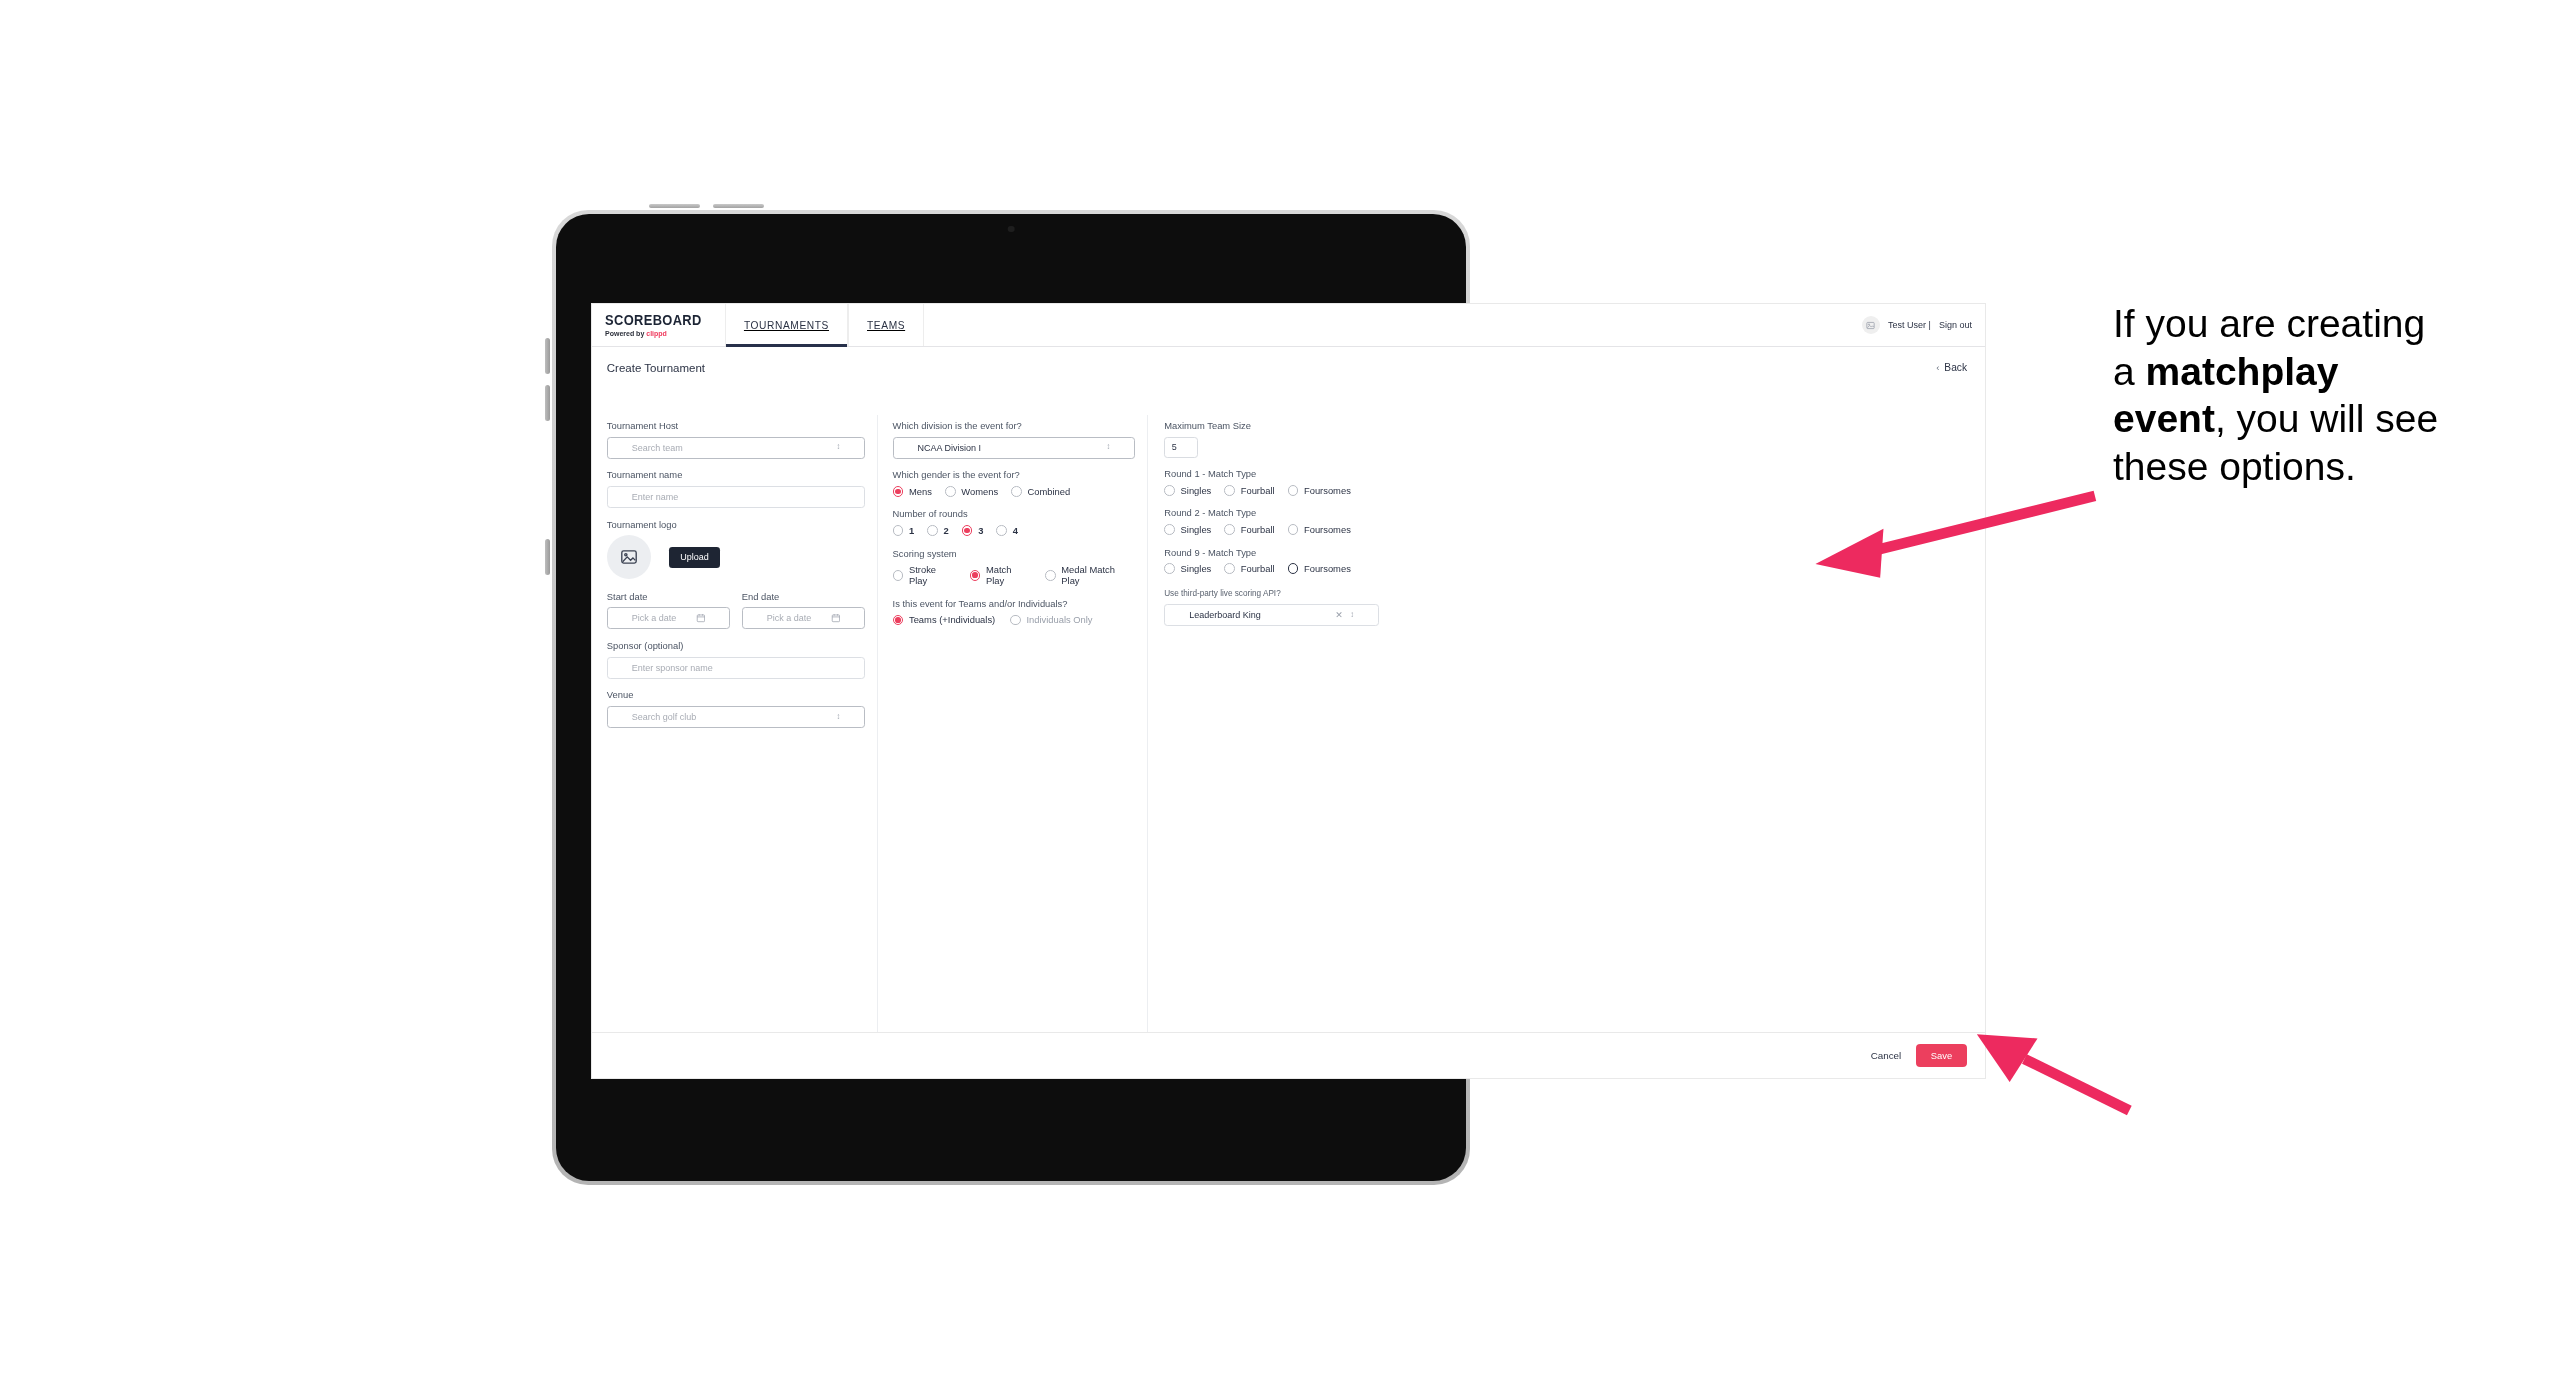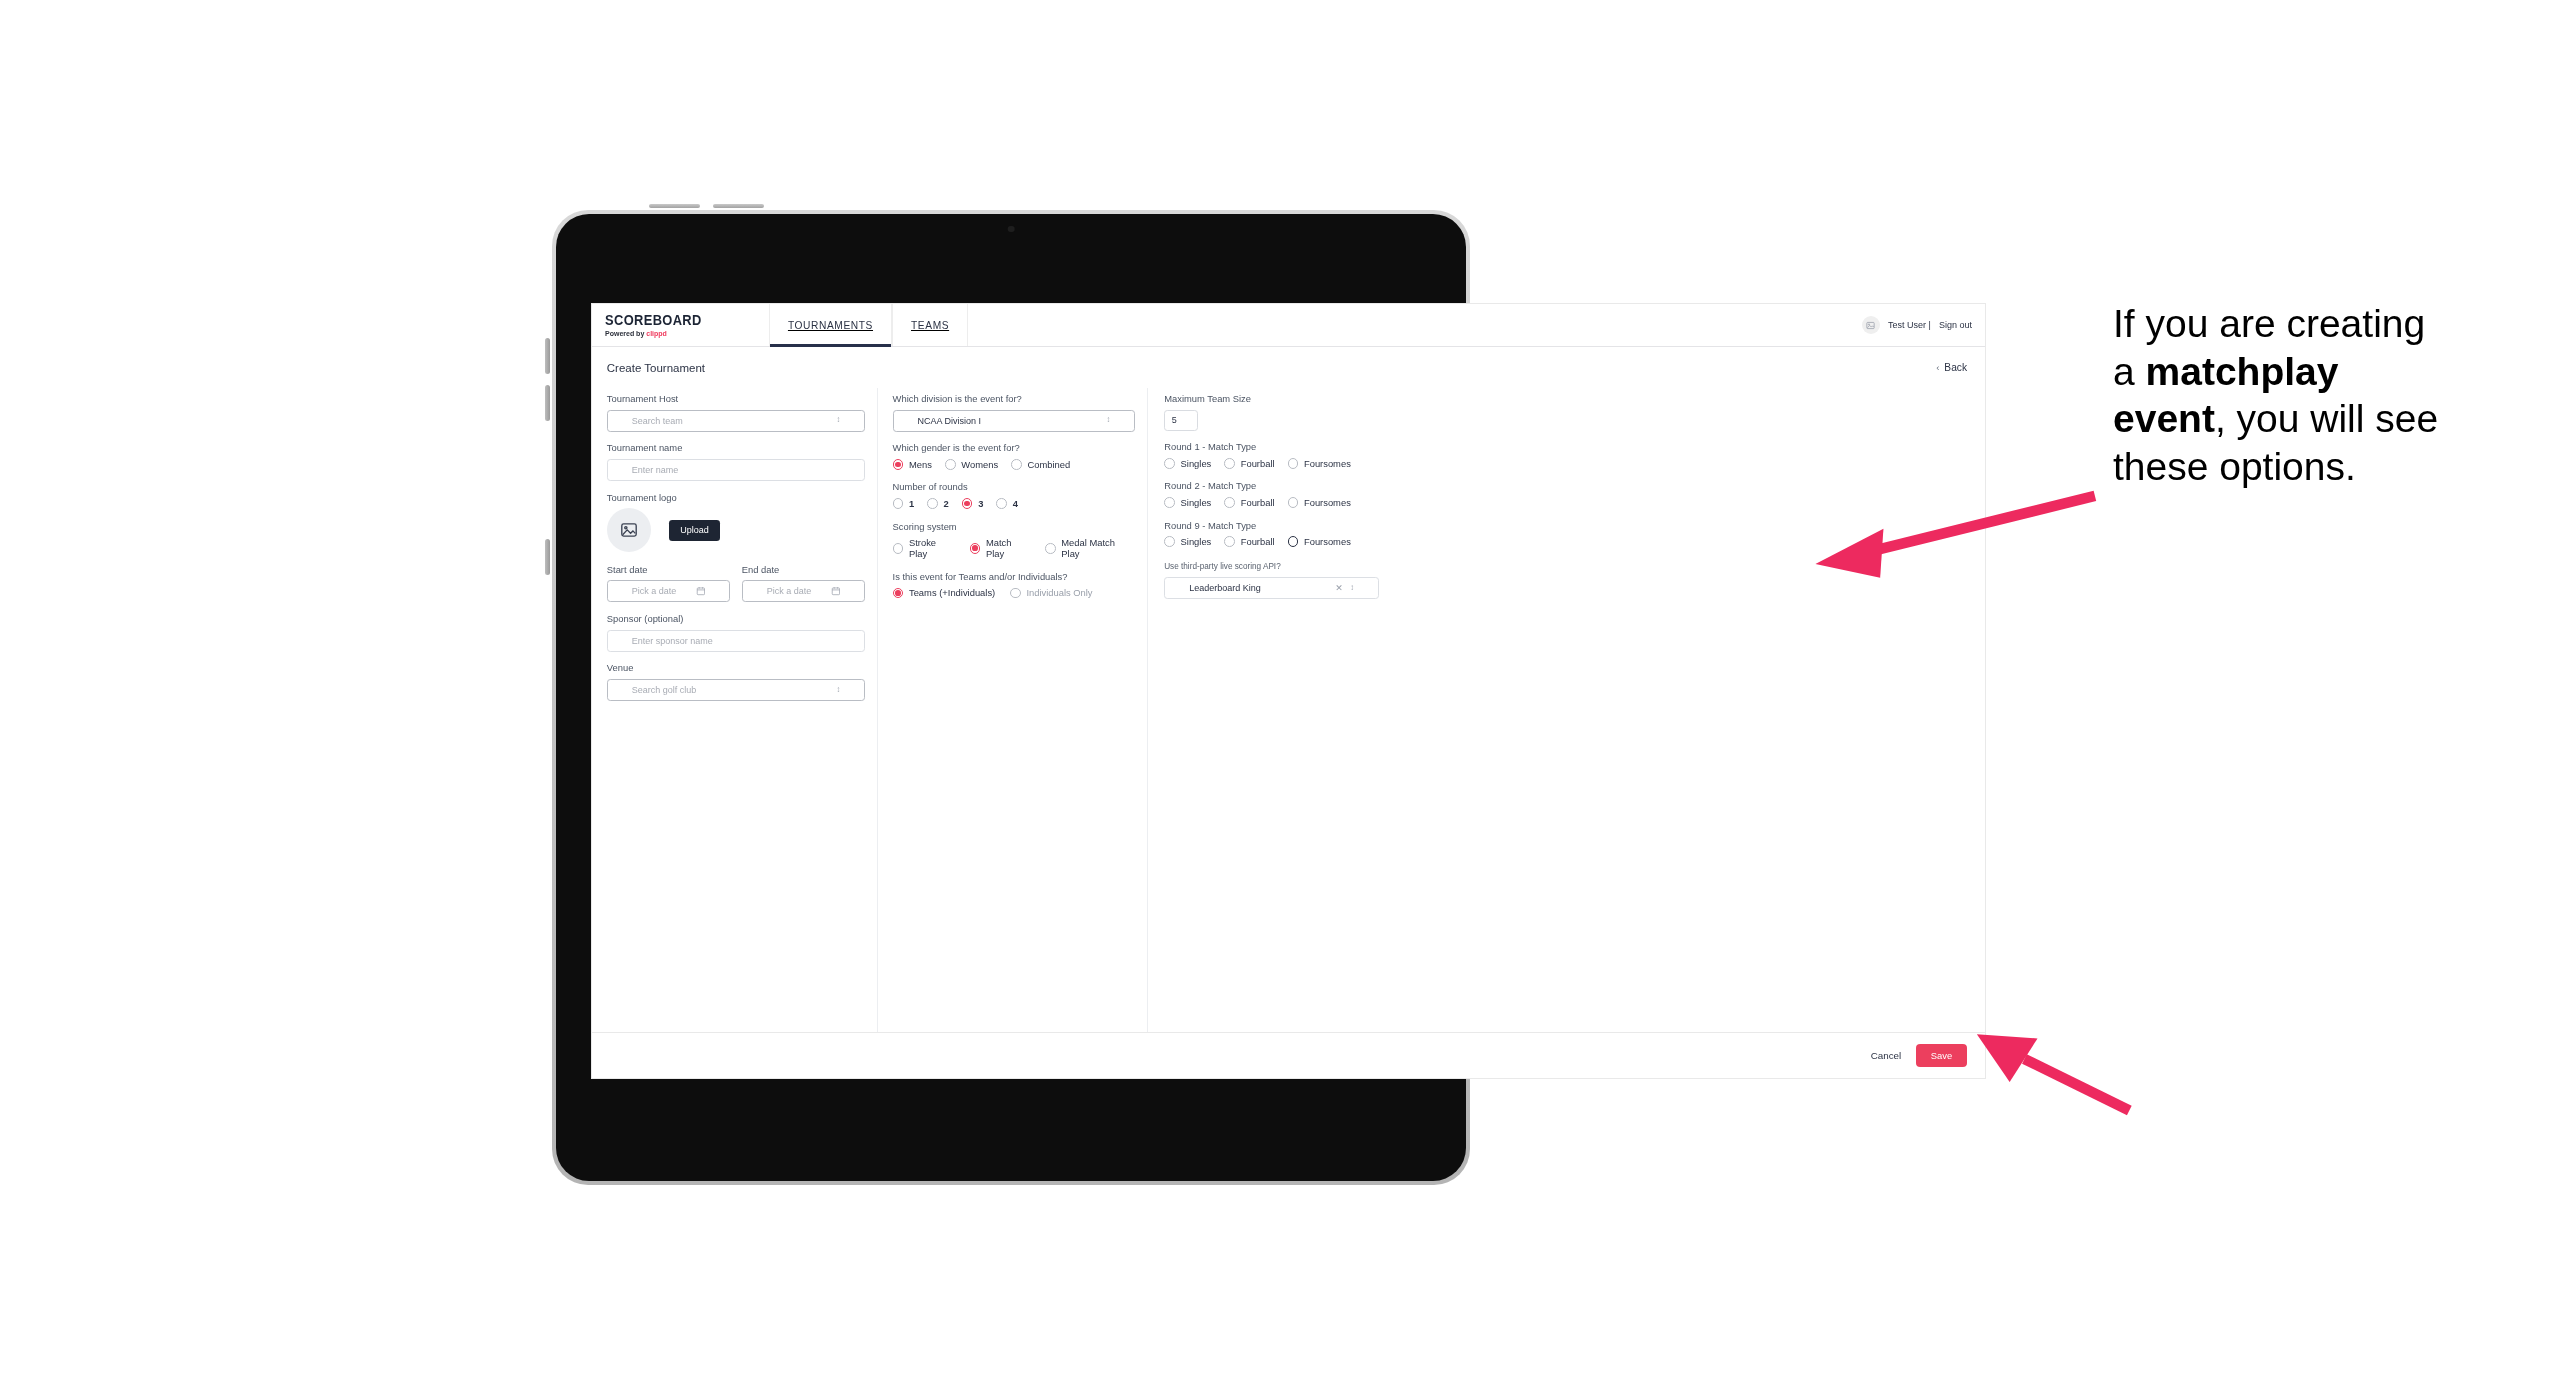--- a/index.html
+++ b/index.html
@@ -50,21 +50,20 @@
     border:0.8px solid #e9e9e9;
     display:flex; flex-direction:column;
     overflow:hidden;
   }
 
   
   .topbar{
     height:43px; flex:0 0 43px; display:flex; align-items:stretch;
     background:#ffffff; border-bottom:0.8px solid #e4e4e7;
     position:relative;
-    gap:44px;
   }
   .brand{
     display:flex; flex-direction:column; justify-content:center;
     padding:0 14.8px 0 13px; min-width:118px;
   }
   .brand-title{
     font-family:"Liberation Sans", sans-serif;
     font-weight:700; font-size:14px; letter-spacing:0.4px;
     color:#1c2434; line-height:1;
     transform: scaleX(0.92); transform-origin:left center;
@@ -106,21 +105,21 @@
   .back-link{
     margin-left:auto; display:flex; align-items:center; gap:4.9px;
     font-size:10.2px; color:#2c3345; cursor:pointer;
   }
   .back-chev{ font-size:9.8px; color:#6b7280; line-height:1; }
 
   
   .form-body{
     flex:1 1 auto; display:flex; padding:0 14.8px 0 14.8px; min-height:0;
   }
-  .col{ padding:4.9px 0 0 0; position:relative; }
+  .col{ padding:4.9px 0 0 0; position:relative;margin-top:27px; }
   .col1{ width:270px; padding-right:11.5px; }
   .col2{ width:270px; padding-left:14.8px; padding-right:11.5px; border-left:0.8px solid #eceef1; }
   .col3{ flex:1; padding-left:16.4px; border-left:0.8px solid #eceef1; }
 
   .field{ margin-bottom:10.7px; }
   .flabel{
     font-size:9.4px; color:#4b5463; margin-bottom:4.9px; display:block;
     line-height:1.25;
   }
   .flabel.small{ font-size:8.2px; color:#5a626f; }

